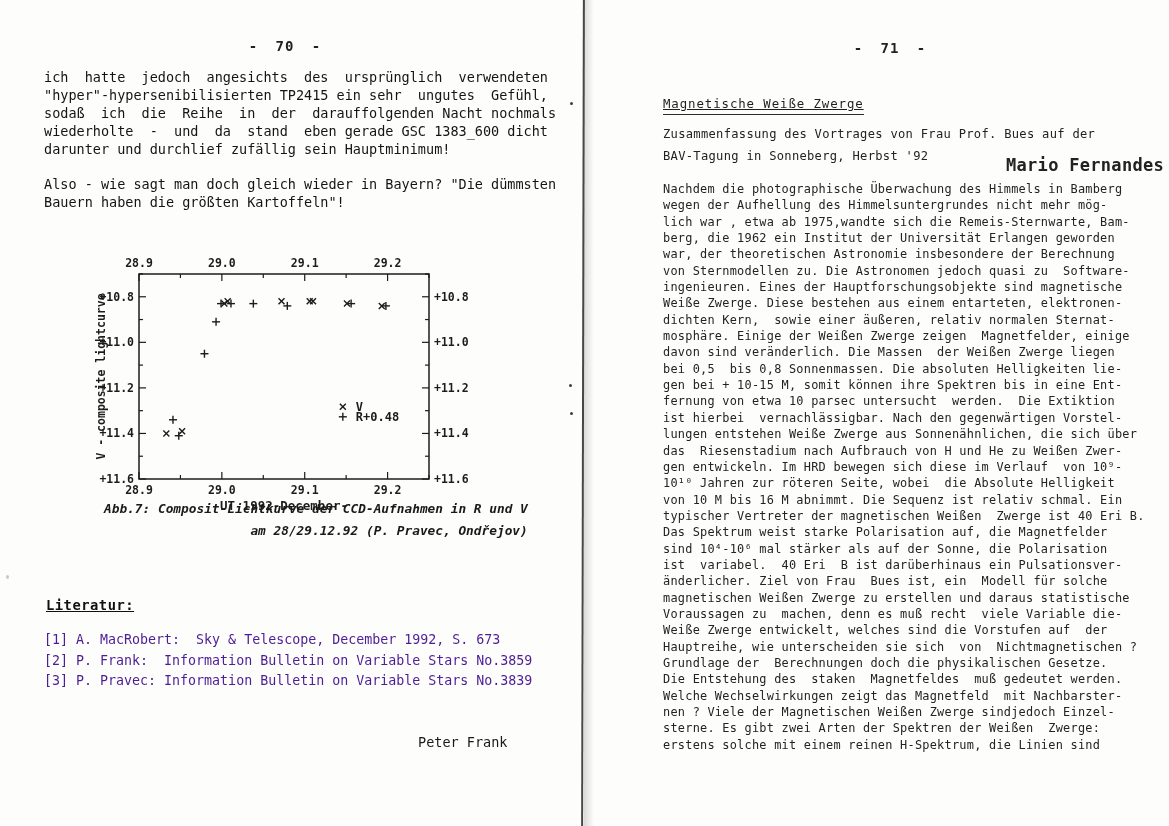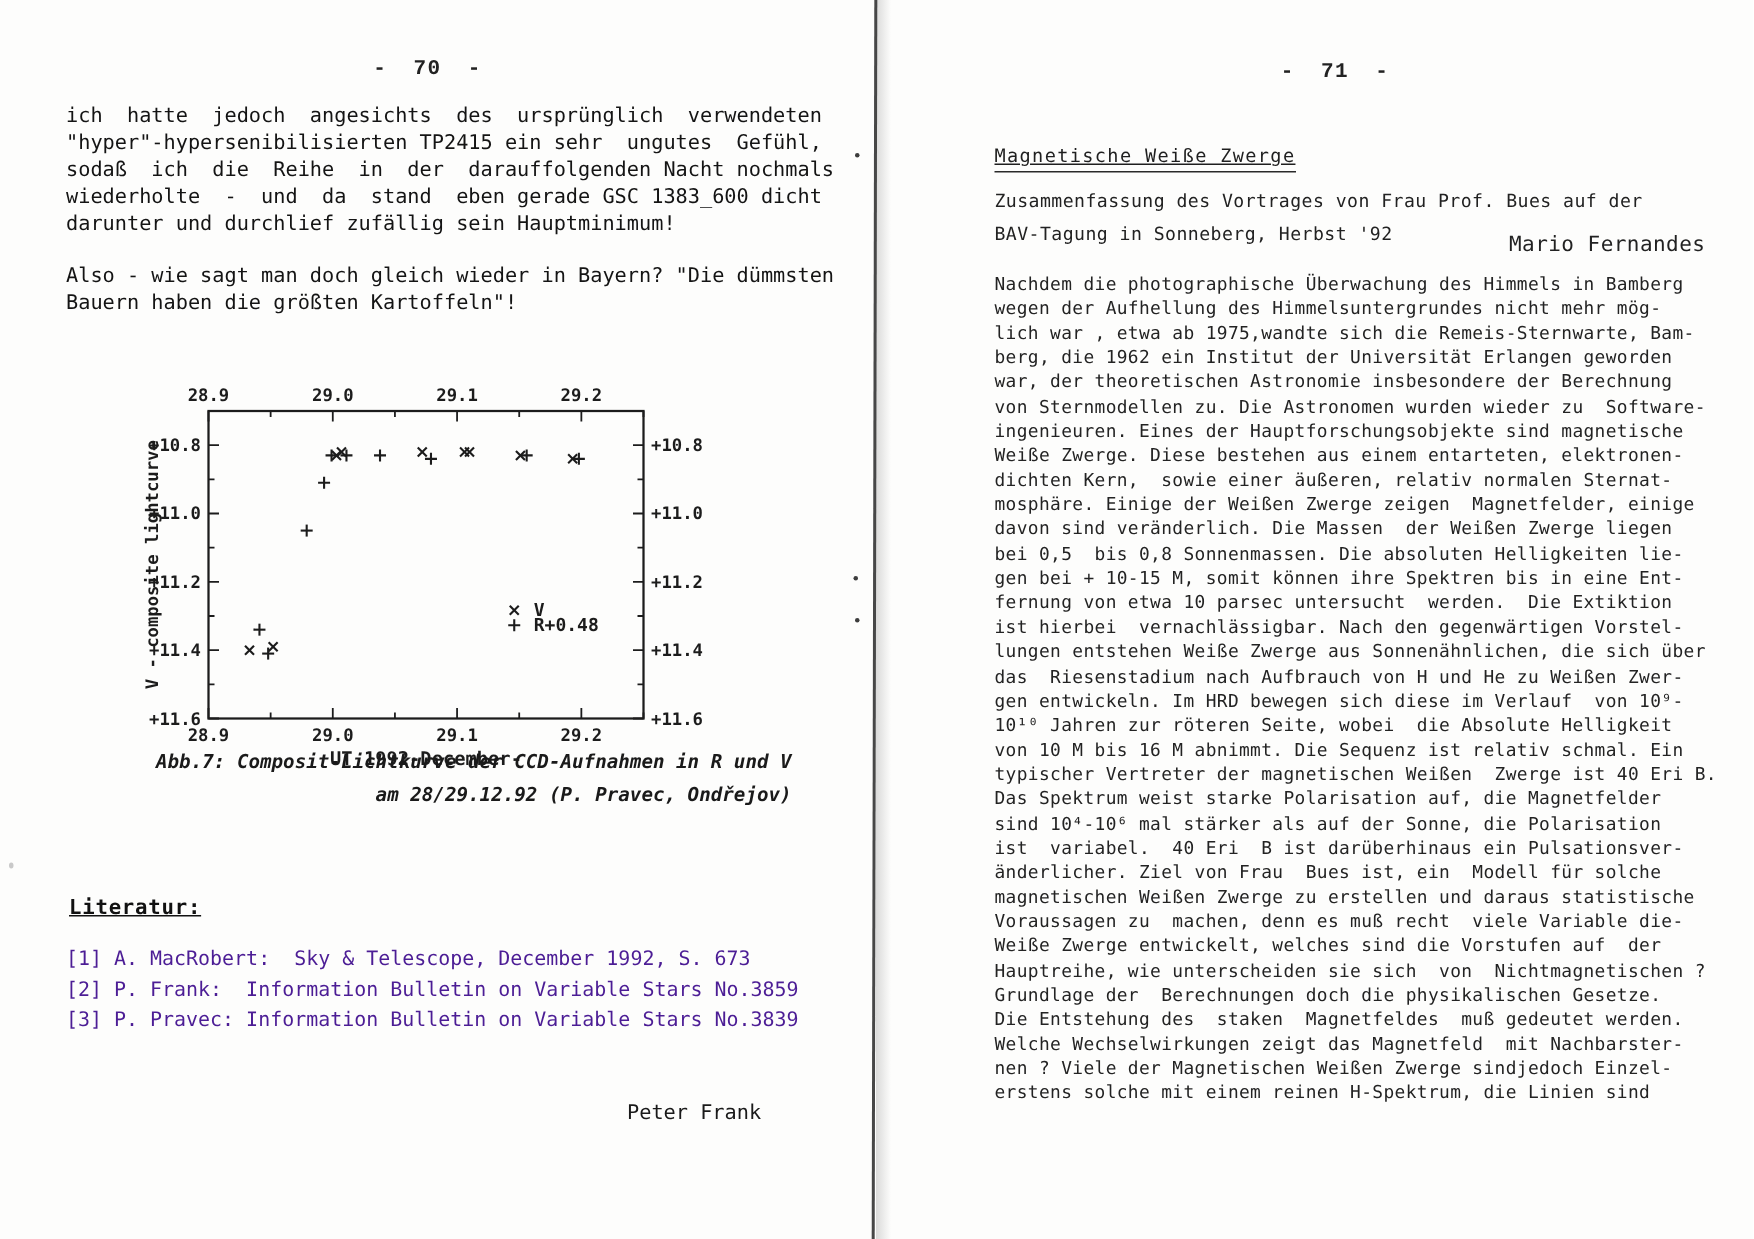--- a/index.html
+++ b/index.html
@@ -4,21 +4,21 @@
 <style>
   html,body{margin:0;padding:0;background:#ffffff;}
   #canvas{
     position:relative;width:1169px;height:826px;background:#fdfdfc;overflow:hidden;
     font-family:"DejaVu Sans Mono","Liberation Mono",monospace;color:#1d1d1d;
   }
   .abs{position:absolute;}
   .ln{white-space:pre;}
 
   
-  .pageno{font-size:14px;font-weight:bold;letter-spacing:1px;word-spacing:8px;color:#222;font-family:Liberation Mono, monospace;}
+  .pageno{font-size:14px;font-weight:bold;letter-spacing:1px;word-spacing:8px;color:#222;}
   #pageno-left{left:230px;top:38px;width:110px;text-align:center;}
   #para1{left:44px;top:69px;font-size:13.5px;line-height:17.9px;color:#141414;}
   #para2{left:44px;top:176px;font-size:13.5px;line-height:17.9px;color:#141414;}
   #caption{left:104px;top:498px;font-size:12.8px;line-height:21.5px;font-style:italic;font-weight:bold;color:#1a1a1a;text-align:right;}
   #caption .cap2{padding-left:55px;}
   #lit-head{left:46px;top:597px;font-size:13.8px;font-weight:bold;text-decoration:underline;letter-spacing:0.5px;color:#111;}
   #refs{left:44px;top:630px;font-size:13.3px;line-height:20.6px;color:#4c1d95;}
   #signature{left:418px;top:734px;font-size:13.5px;color:#1a1a1a;}
 
   
@@ -33,21 +33,21 @@
   #speck1{left:570px;top:102px;}
   #speck2{left:569px;top:384px;}
   #speck3{left:570px;top:412px;}
   #edge-dot{left:6px;top:575px;width:3px;height:4px;background:#c9c9c9;border-radius:50%;}
 
   
   #pageno-right{left:830px;top:40px;width:120px;text-align:center;}
   #title-right{left:663px;top:96px;font-size:12.4px;letter-spacing:0.9px;color:#1f1f1f;
     border-bottom:1.4px solid #2a2a2a;padding-bottom:3px;text-decoration:underline;}
   #subtitle{left:663px;top:124px;font-size:12.1px;line-height:21.8px;letter-spacing:0.3px;color:#222;}
-  #author{left:1006px;top:155px;font-size:14px;letter-spacing:0.3px;color:#222;}
+  #author{left:1006px;top:155px;font-size:17px;letter-spacing:0.3px;color:#222;font-weight:bold;}
   #body-right{left:663px;top:181px;font-size:11.9px;line-height:16.35px;letter-spacing:0.25px;color:#232323;}
 </style>
 </head>
 <body>
 
 <div id="canvas">
 
   <section>
     <div class="abs pageno" id="pageno-left">- 70 -</div>
 
@@ -204,21 +204,21 @@
       </div>
 
     <div class="abs" id="author">Mario  Fernandes</div>
 
     <div class="abs" id="body-right">
         <div class="ln">Nachdem die photographische Überwachung des Himmels in Bamberg</div>
         <div class="ln">wegen der Aufhellung des Himmelsuntergrundes nicht mehr mög-</div>
         <div class="ln">lich war , etwa ab 1975,wandte sich die Remeis-Sternwarte, Bam-</div>
         <div class="ln">berg, die 1962 ein Institut der Universität Erlangen geworden</div>
         <div class="ln">war, der theoretischen Astronomie insbesondere der Berechnung</div>
-        <div class="ln">von Sternmodellen zu. Die Astronomen wurden wieder zu  Software-</div>
+        <div class="ln">von Sternmodellen zu. Die Astronomen jedoch quasi zu  Software-</div>
         <div class="ln">ingenieuren. Eines der Hauptforschungsobjekte sind magnetische</div>
         <div class="ln">Weiße Zwerge. Diese bestehen aus einem entarteten, elektronen-</div>
         <div class="ln">dichten Kern,  sowie einer äußeren, relativ normalen Sternat-</div>
         <div class="ln">mosphäre. Einige der Weißen Zwerge zeigen  Magnetfelder, einige</div>
         <div class="ln">davon sind veränderlich. Die Massen  der Weißen Zwerge liegen</div>
         <div class="ln">bei 0,5  bis 0,8 Sonnenmassen. Die absoluten Helligkeiten lie-</div>
         <div class="ln">gen bei + 10-15 M, somit können ihre Spektren bis in eine Ent-</div>
         <div class="ln">fernung von etwa 10 parsec untersucht  werden.  Die Extiktion</div>
         <div class="ln">ist hierbei  vernachlässigbar. Nach den gegenwärtigen Vorstel-</div>
         <div class="ln">lungen entstehen Weiße Zwerge aus Sonnenähnlichen, die sich über</div>
@@ -232,16 +232,17 @@
         <div class="ln">ist  variabel.  40 Eri  B ist darüberhinaus ein Pulsationsver-</div>
         <div class="ln">änderlicher. Ziel von Frau  Bues ist, ein  Modell für solche</div>
         <div class="ln">magnetischen Weißen Zwerge zu erstellen und daraus statistische</div>
         <div class="ln">Voraussagen zu  machen, denn es muß recht  viele Variable die-</div>
         <div class="ln">Weiße Zwerge entwickelt, welches sind die Vorstufen auf  der</div>
         <div class="ln">Hauptreihe, wie unterscheiden sie sich  von  Nichtmagnetischen ?</div>
         <div class="ln">Grundlage der  Berechnungen doch die physikalischen Gesetze.</div>
         <div class="ln">Die Entstehung des  staken  Magnetfeldes  muß gedeutet werden.</div>
         <div class="ln">Welche Wechselwirkungen zeigt das Magnetfeld  mit Nachbarster-</div>
         <div class="ln">nen ? Viele der Magnetischen Weißen Zwerge sindjedoch Einzel-</div>
+        <div class="ln">sterne. Es gibt zwei Arten der Spektren der Weißen  Zwerge:</div>
         <div class="ln">erstens solche mit einem reinen H-Spektrum, die Linien sind</div>
       </div>
   </section>
 </div>
 
 </body></html>

